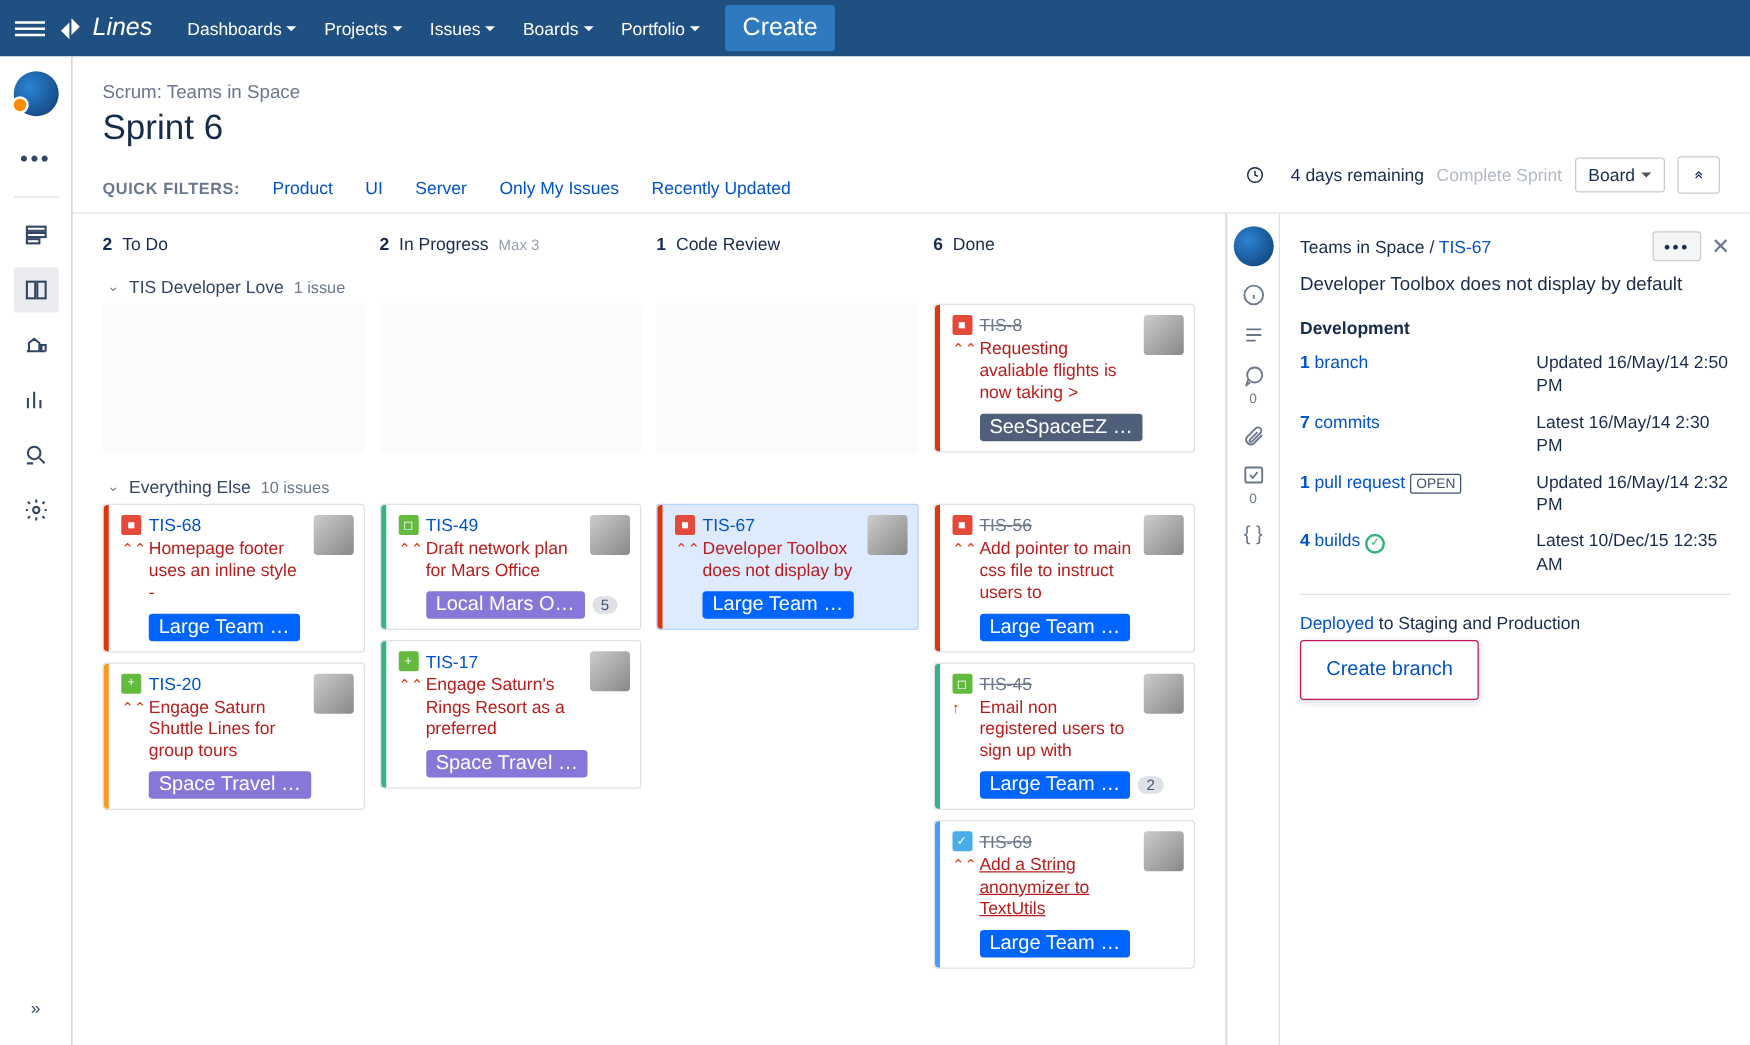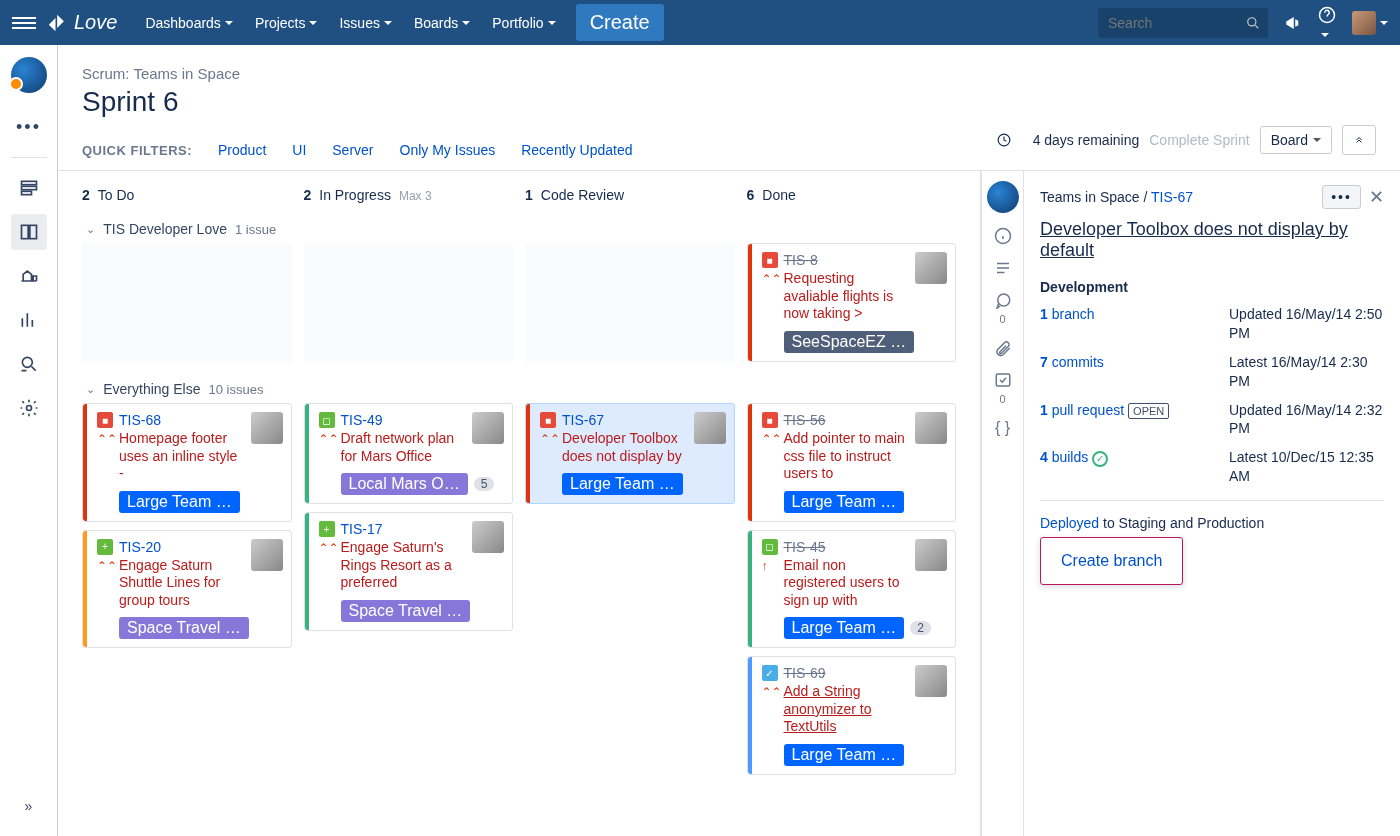--- a/index.html
+++ b/index.html
@@ -90,21 +90,21 @@
 
 .detail{width:420px;border-left:2px solid #dfe1e6;display:flex;min-width:0;}
 .detail-rail{width:42px;border-right:1px solid #dfe1e6;display:flex;flex-direction:column;align-items:center;padding-top:10px;gap:14px;}
 .detail-rail .di{color:#6b778c;cursor:pointer;font-size:16px;}
 .detail-rail .cntb{font-size:11px;color:#6b778c;margin-top:-10px;}
 .project-av-sm{width:32px;height:32px;border-radius:50%;background:radial-gradient(circle at 35% 35%,#2a84d4,#0f3a6e);}
 .detail-body{flex:1;padding:14px 16px;position:relative;}
 .detail-head{display:flex;align-items:center;gap:8px;}
 .crumb{font-size:14px;}
 .crumb .k{color:#0052cc;}
-.issue-title{font-size:18px;margin-top:10px;text-decoration:underline;}
+.issue-title{font-size:15px;margin-top:10px;}
 .dh-actions{margin-left:auto;display:flex;gap:8px;align-items:center;}
 .kebab-box{border:1px solid #ccc;background:#f4f5f7;border-radius:3px;padding:3px 8px;font-size:14px;cursor:pointer;letter-spacing:2px;}
 .close-x{font-size:18px;color:#6b778c;cursor:pointer;}
 
 .dev-section h4{font-size:14px;font-weight:bold;margin:18px 0 10px;}
 .dev-row{display:flex;justify-content:space-between;font-size:14px;margin-bottom:10px;line-height:1.35;}
 .dev-row .l{color:#172b4d;}
 .dev-row .l .n{color:#0052cc;font-weight:bold;}
 .dev-row .l a{color:#0052cc;}
 .dev-row .r{color:#172b4d;text-align:left;width:155px;}
@@ -122,21 +122,21 @@
 <div class="topnav">
   <div class="hamburger">
       <span></span>
       <span></span>
       <span></span>
     </div>
   <div class="jira-logo">
     <svg width="20" height="20" viewBox="0 0 24 24">
         <path d="M11 2l8 8-8 8V2zm-2 20L1 14l8-8v16z"></path>
       </svg>
-    <span>Love</span>
+    <span>Lines</span>
   </div>
   <div class="nav-menu">
     <div class="nav-link">
         <span>Dashboards</span>
         <span class="caret-down"></span>
       </div>
     <div class="nav-link">
         <span>Projects</span>
         <span class="caret-down"></span>
       </div>
@@ -147,44 +147,20 @@
     <div class="nav-link">
         <span>Boards</span>
         <span class="caret-down"></span>
       </div>
     <div class="nav-link">
         <span>Portfolio</span>
         <span class="caret-down"></span>
       </div>
   </div>
   <button class="create-btn">Create</button>
-  <div class="nav-right">
-    <div class="search-box">
-      <input placeholder="Search" style="">
-      <span class="si">
-          <svg width="14" height="14" viewBox="0 0 24 24" fill="none" stroke="currentColor" stroke-width="2">
-            <circle cx="10" cy="10" r="7"></circle>
-            <path d="m21 21-5-5"></path>
-          </svg>
-        </span>
-    </div>
-    <span class="nav-icon">
-        <svg width="18" height="18" viewBox="0 0 24 24" fill="currentColor">
-          <path d="M3 10v4l10 6V4L3 10zm12-3v10l4-2V9l-4-2z"></path>
-        </svg>
-      </span>
-    <span class="nav-icon"><svg width="18" height="18" viewBox="0 0 24 24" fill="none" stroke="currentColor" stroke-width="2">
-          <circle cx="12" cy="12" r="10"></circle>
-          <path d="M9 9a3 3 0 115 2c-1 1-2 1-2 3m0 3h.01"></path>
-        </svg><span class="caret-down" style="margin-left:3px"></span></span>
-    <span style="display:flex;align-items:center;gap:4px;">
-        <span class="avatar"></span>
-        <span class="caret-down"></span>
-      </span>
-  </div>
 </div>
 
 <div class="app">
 
   <div class="leftrail">
     <div class="project-av"></div>
     <div class="ri">
         <span class="dots3">•••</span>
       </div>
     <div style="height:1px;background:#dfe1e6;width:36px;margin:4px 0;"></div>

